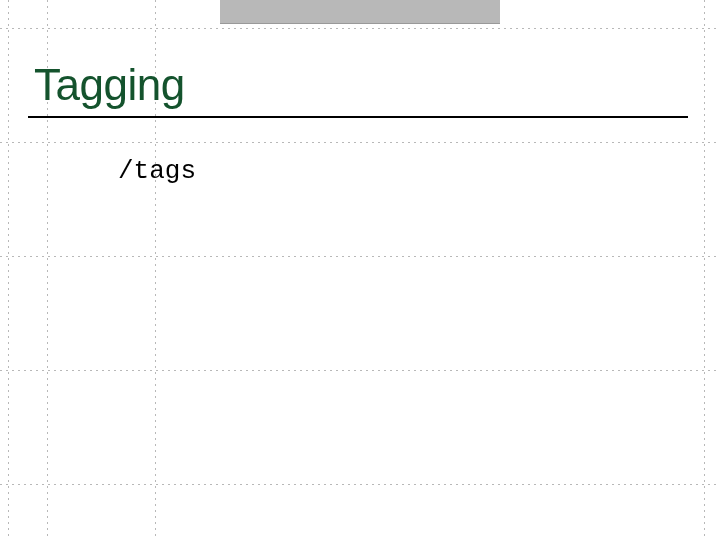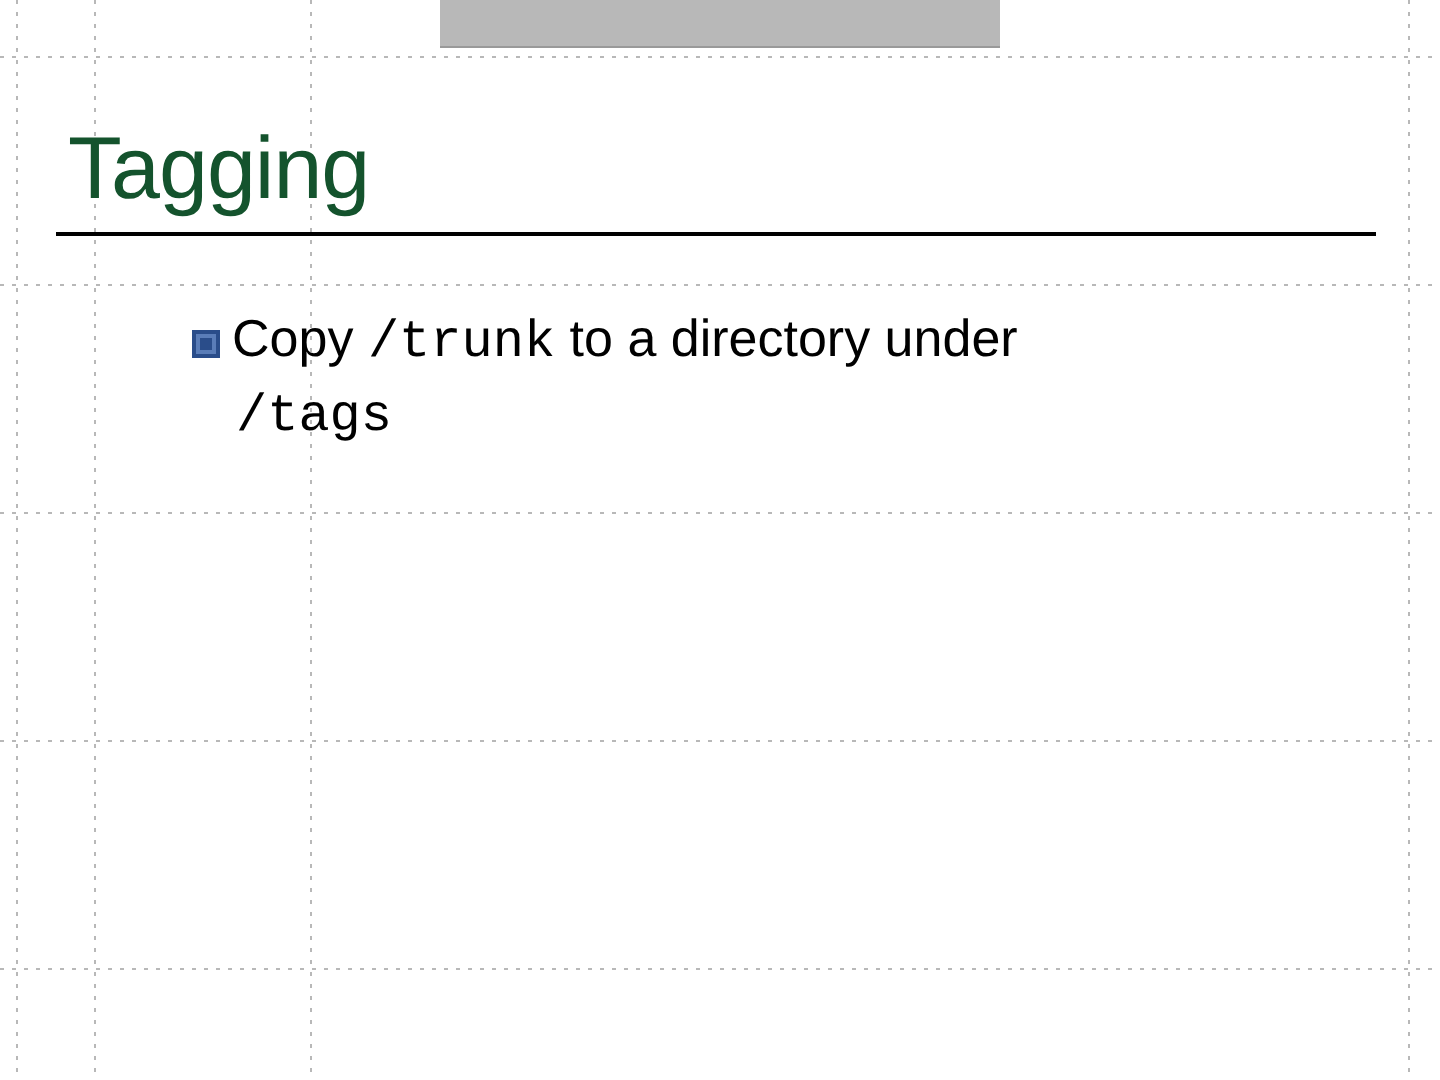--- a/index.html
+++ b/index.html
@@ -98,27 +98,16 @@
   <div class="vline" style="left:8px"></div>
   <div class="vline" style="left:47px"></div>
   <div class="vline" style="left:155px"></div>
   <div class="vline" style="left:704px"></div>
 </div>
 
 <div class="title">Tagging</div>
 <div class="title-underline"></div>
 
 <div class="content">
-  <div>
-    <span class="bullet">
-      <svg viewBox="0 0 14 14" width="14" height="14">
-        <rect x="0" y="0" width="14" height="14" fill="#2a4d8a"></rect>
-        <rect x="2" y="2" width="10" height="10" fill="#5a7db8"></rect>
-        <rect x="4" y="4" width="6" height="6" fill="#2a4d8a"></rect>
-      </svg>
-    </span><span>Copy</span>
-    <span class="mono">/trunk</span>
-    <span>to a directory under</span>
-  </div>
   <div class="content-line2">
     <span class="mono">/tags</span>
   </div>
 </div>
 
 </body></html>

